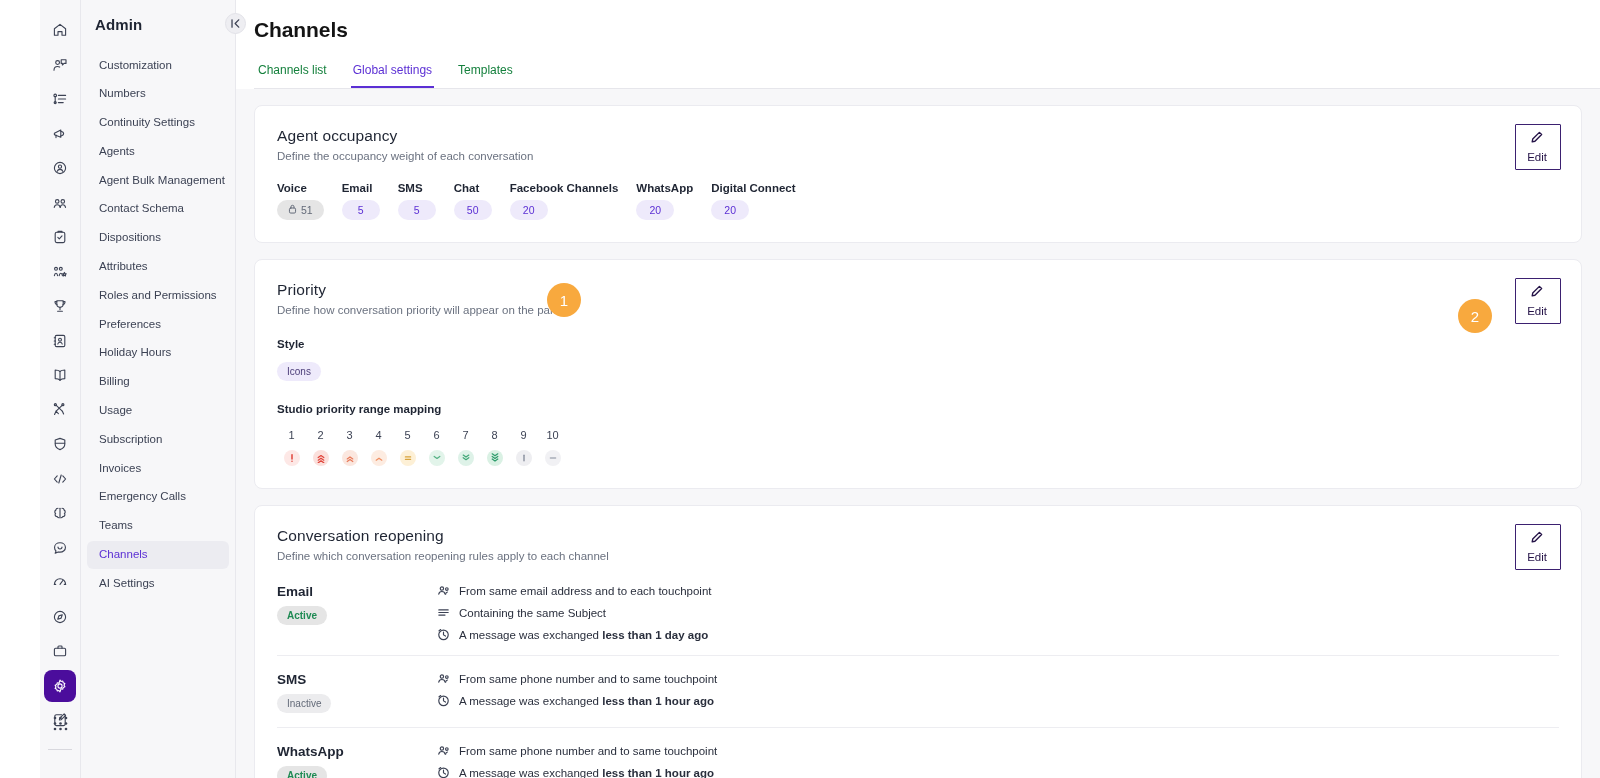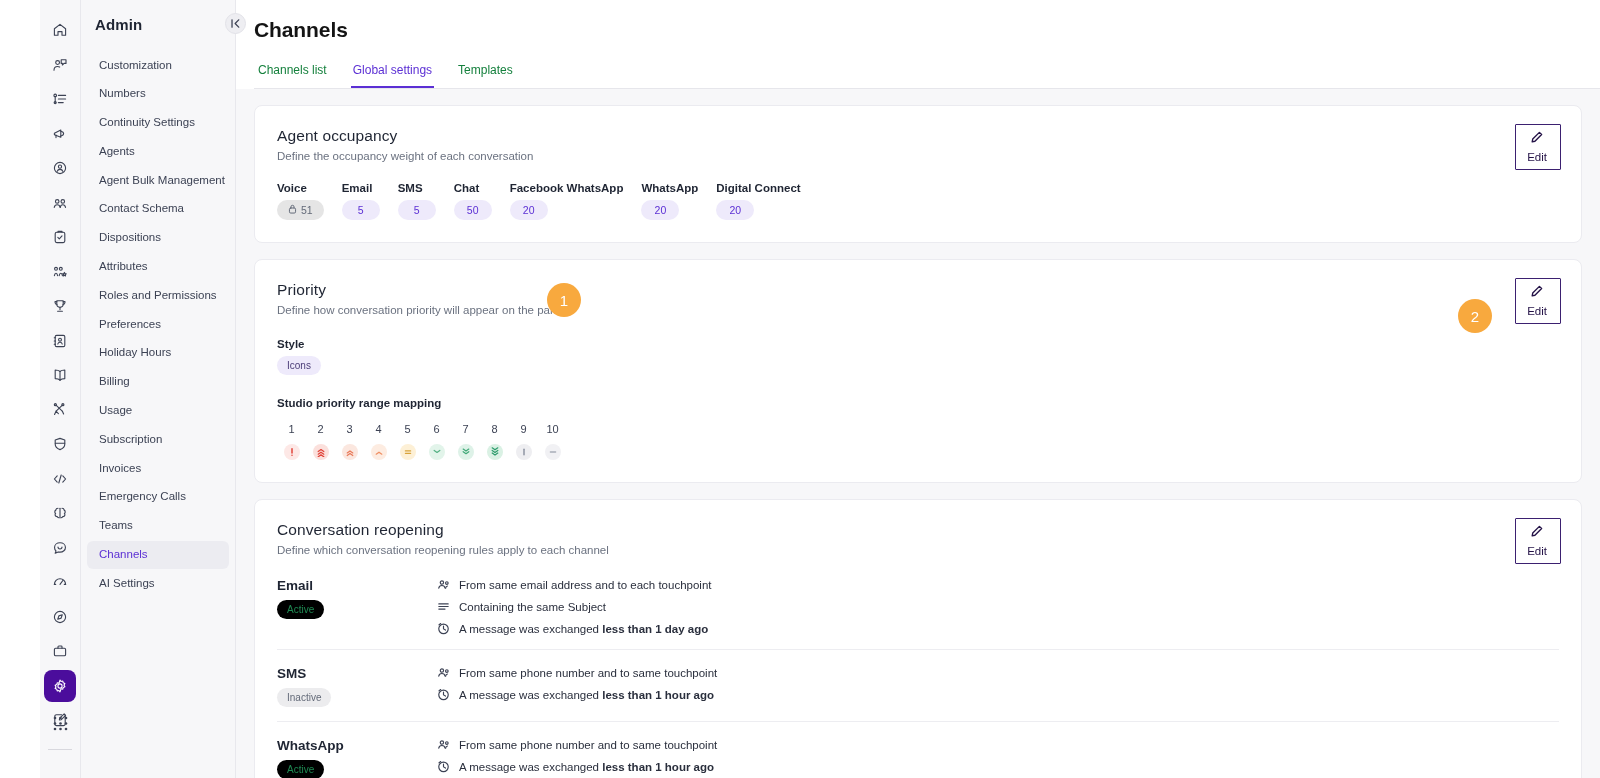--- a/index.html
+++ b/index.html
@@ -101,21 +101,21 @@
     border-radius: 10px; font-size: 10.5px;
     display: inline-flex; align-items: center; justify-content: center;
     gap: 4px; padding: 0 11px;
   }
   .cap-pill.locked { background: #e5e5e5; color: #636a78; }
 
   
   .field-label { font-size: 11.5px; font-weight: bold; color: #1f2533; margin-top: 22px; }
   .style-pill {
     display: inline-flex; align-items: center; justify-content: center;
-    margin-top: 6px; height: 19px; padding: 0 10px;
+    margin-top: 12px; height: 19px; padding: 0 10px;
     background: #eeeafb; color: #4b3d78; border-radius: 10px; font-size: 10px;
   }
   .prio-nums { display: flex; margin-top: 14px; }
   .prio-num { width: 29px; text-align: center; font-size: 11px; color: #3c4254; }
   .prio-icons { display: flex; margin-top: 9px; }
   .prio-cell { width: 29px; display: flex; justify-content: center; }
   .prio-badge {
     width: 16px; height: 16px; border-radius: 50%;
     display: flex; align-items: center; justify-content: center;
   }
@@ -124,21 +124,21 @@
   
   .reopen-row { display: flex; padding: 16px 0 14px 0; border-bottom: 1px solid #ededf1; }
   .reopen-row.last { border-bottom: none; padding-bottom: 4px; }
   .reopen-row.first { padding-top: 22px; }
   .reopen-left { width: 160px; flex: 0 0 160px; }
   .ch-name { font-size: 13.5px; font-weight: bold; color: #1f2533; }
   .ch-status {
     display: inline-flex; align-items: center; justify-content: center;
     margin-top: 7px; height: 19px; padding: 0 10px; border-radius: 10px; font-size: 10px;
   }
-  .ch-status.active { background: #000000; color: #1f8a53; }
+  .ch-status.active { background: #e5e5e5; color: #1f8a53; font-weight: bold; }
   .ch-status.inactive { background: #ececee; color: #636a78; }
   .reopen-right { flex: 1 1 auto; max-width: 620px; }
   .rule { display: flex; align-items: center; gap: 9px; margin-bottom: 9px; }
   .rule:last-child { margin-bottom: 0; }
   .rule-ico { width: 13px; height: 13px; color: #3c4254; flex: 0 0 13px;
               display: flex; align-items: center; justify-content: center; }
   .rule-txt { font-size: 11.5px; color: #2a2f3d; }
   .rule-txt b { font-weight: bold; }
 
   
@@ -388,21 +388,21 @@
               </div></div>
             <div class="cap-col"><div class="cap-label">Email</div><div class="cap-pill">
                 <span>5</span>
               </div></div>
             <div class="cap-col"><div class="cap-label">SMS</div><div class="cap-pill">
                 <span>5</span>
               </div></div>
             <div class="cap-col"><div class="cap-label">Chat</div><div class="cap-pill">
                 <span>50</span>
               </div></div>
-            <div class="cap-col"><div class="cap-label">Facebook WhatsApp</div><div class="cap-pill">
+            <div class="cap-col"><div class="cap-label">Facebook Channels</div><div class="cap-pill">
                 <span>20</span>
               </div></div>
             <div class="cap-col"><div class="cap-label">WhatsApp</div><div class="cap-pill">
                 <span>20</span>
               </div></div>
             <div class="cap-col"><div class="cap-label">Digital Connect</div><div class="cap-pill">
                 <span>20</span>
               </div></div>
           </div>
       </div>

